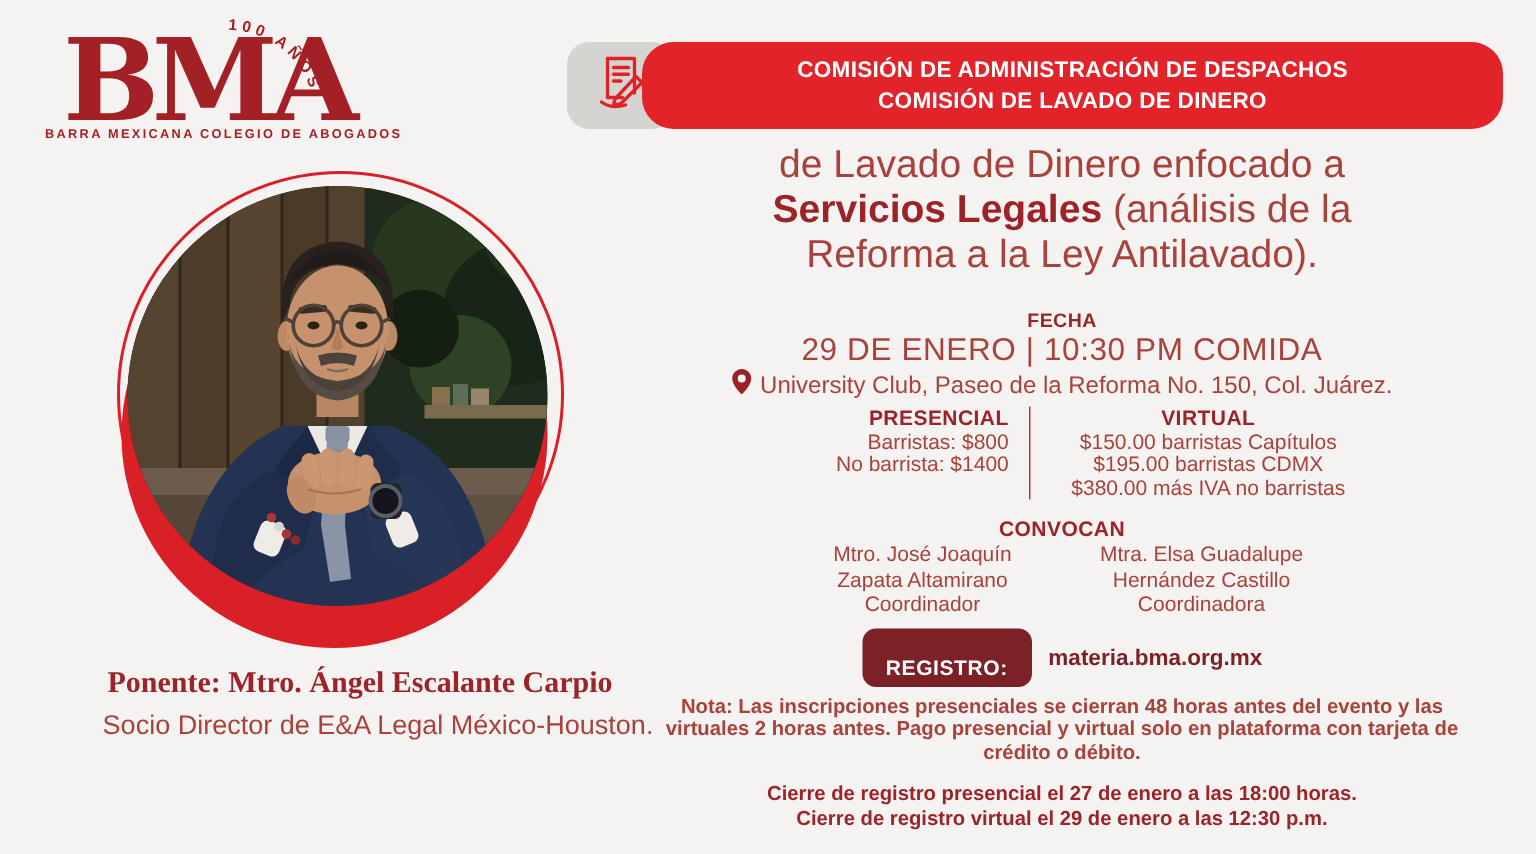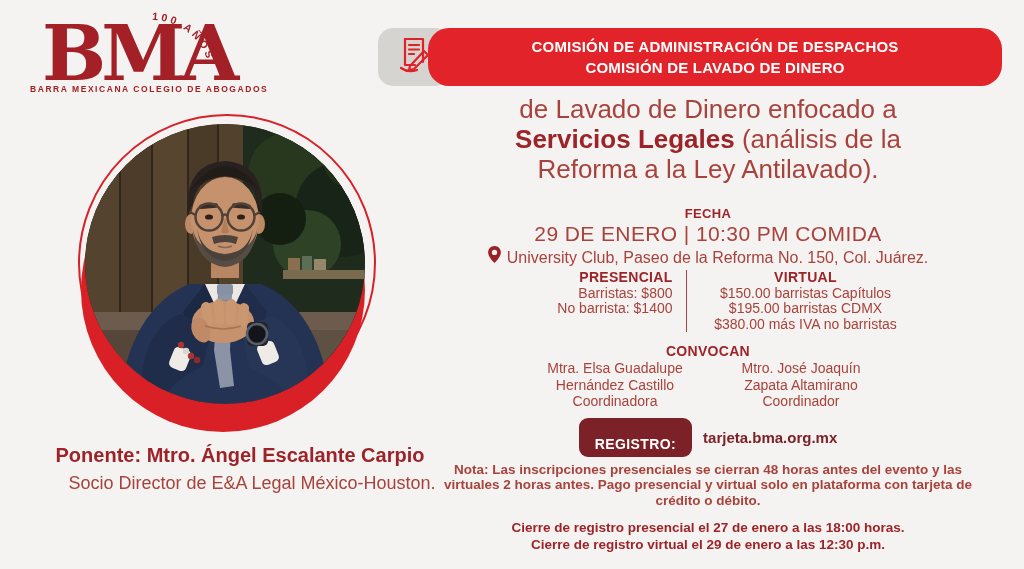--- a/index.html
+++ b/index.html
@@ -42,21 +42,21 @@
     position:absolute; left:81px; top:148px; width:284px; height:284px;
     background:var(--accent_red); border-radius:50%;
   }
   .photo{
     position:absolute; left:85px; top:124px; width:280px; height:280px;
     border-radius:50%; overflow:hidden; background:#3c3024;
   }
   .photo svg{display:block;}
   .speaker-name{
     position:absolute; left:30px; top:444px; width:420px; text-align:center;
-    font-size:20px; font-weight:bold; color:var(--heading_red);
+    font-size:20px; font-weight:bold; color:var(--heading_red);font-family:Liberation Serif, serif;
   }
   .speaker-title{
     position:absolute; left:42px; top:473px; width:420px; text-align:center;
     font-size:18px; color:var(--body_red);
   }
   
   .right-col{position:absolute; left:402px; top:94px; width:612px; text-align:center; color:var(--body_red);}
   .event-title{font-size:26px; line-height:30px; color:var(--body_red);}
   .event-title .hl{font-weight:bold; color:var(--heading_red);}
   .fecha-label{margin-top:22px; font-size:13px; font-weight:bold; line-height:15px; color:var(--heading_red); letter-spacing:0.3px;}
@@ -250,32 +250,32 @@
         <div class="col-label">VIRTUAL</div>
         <div>$150.00 barristas Capítulos</div>
         <div>$195.00 barristas CDMX</div>
         <div>$380.00 más IVA no barristas</div>
       </div>
     </div>
 
     <div class="convocan-label">CONVOCAN</div>
     <div class="convocan-cols">
       <div class="convocan-person">
+        <div>Mtro. José Joaquín Zapata Altamirano</div>
+        <div>Coordinador</div>
+      </div>
+      <div class="convocan-person">
         <div>Mtra. Elsa Guadalupe Hernández Castillo</div>
         <div>Coordinadora</div>
       </div>
-      <div class="convocan-person">
-        <div>Mtro. José Joaquín Zapata Altamirano</div>
-        <div>Coordinador</div>
-      </div>
     </div>
 
     <div class="registro-row">
       <div class="registro-btn">REGISTRO:</div>
-      <div class="registro-url">tarjeta.bma.org.mx</div>
+      <div class="registro-url">materia.bma.org.mx</div>
     </div>
 
     <div class="nota">Nota: Las inscripciones presenciales se cierran 48 horas antes del evento y las virtuales 2 horas antes. Pago presencial y virtual solo en plataforma con tarjeta de crédito o débito.</div>
     <div class="cierre first">Cierre de registro presencial el 27 de enero a las 18:00 horas.</div>
     <div class="cierre">Cierre de registro virtual el 29 de enero a las 12:30 p.m.</div>
 
   </div>
 </div>
 
 </body></html>

